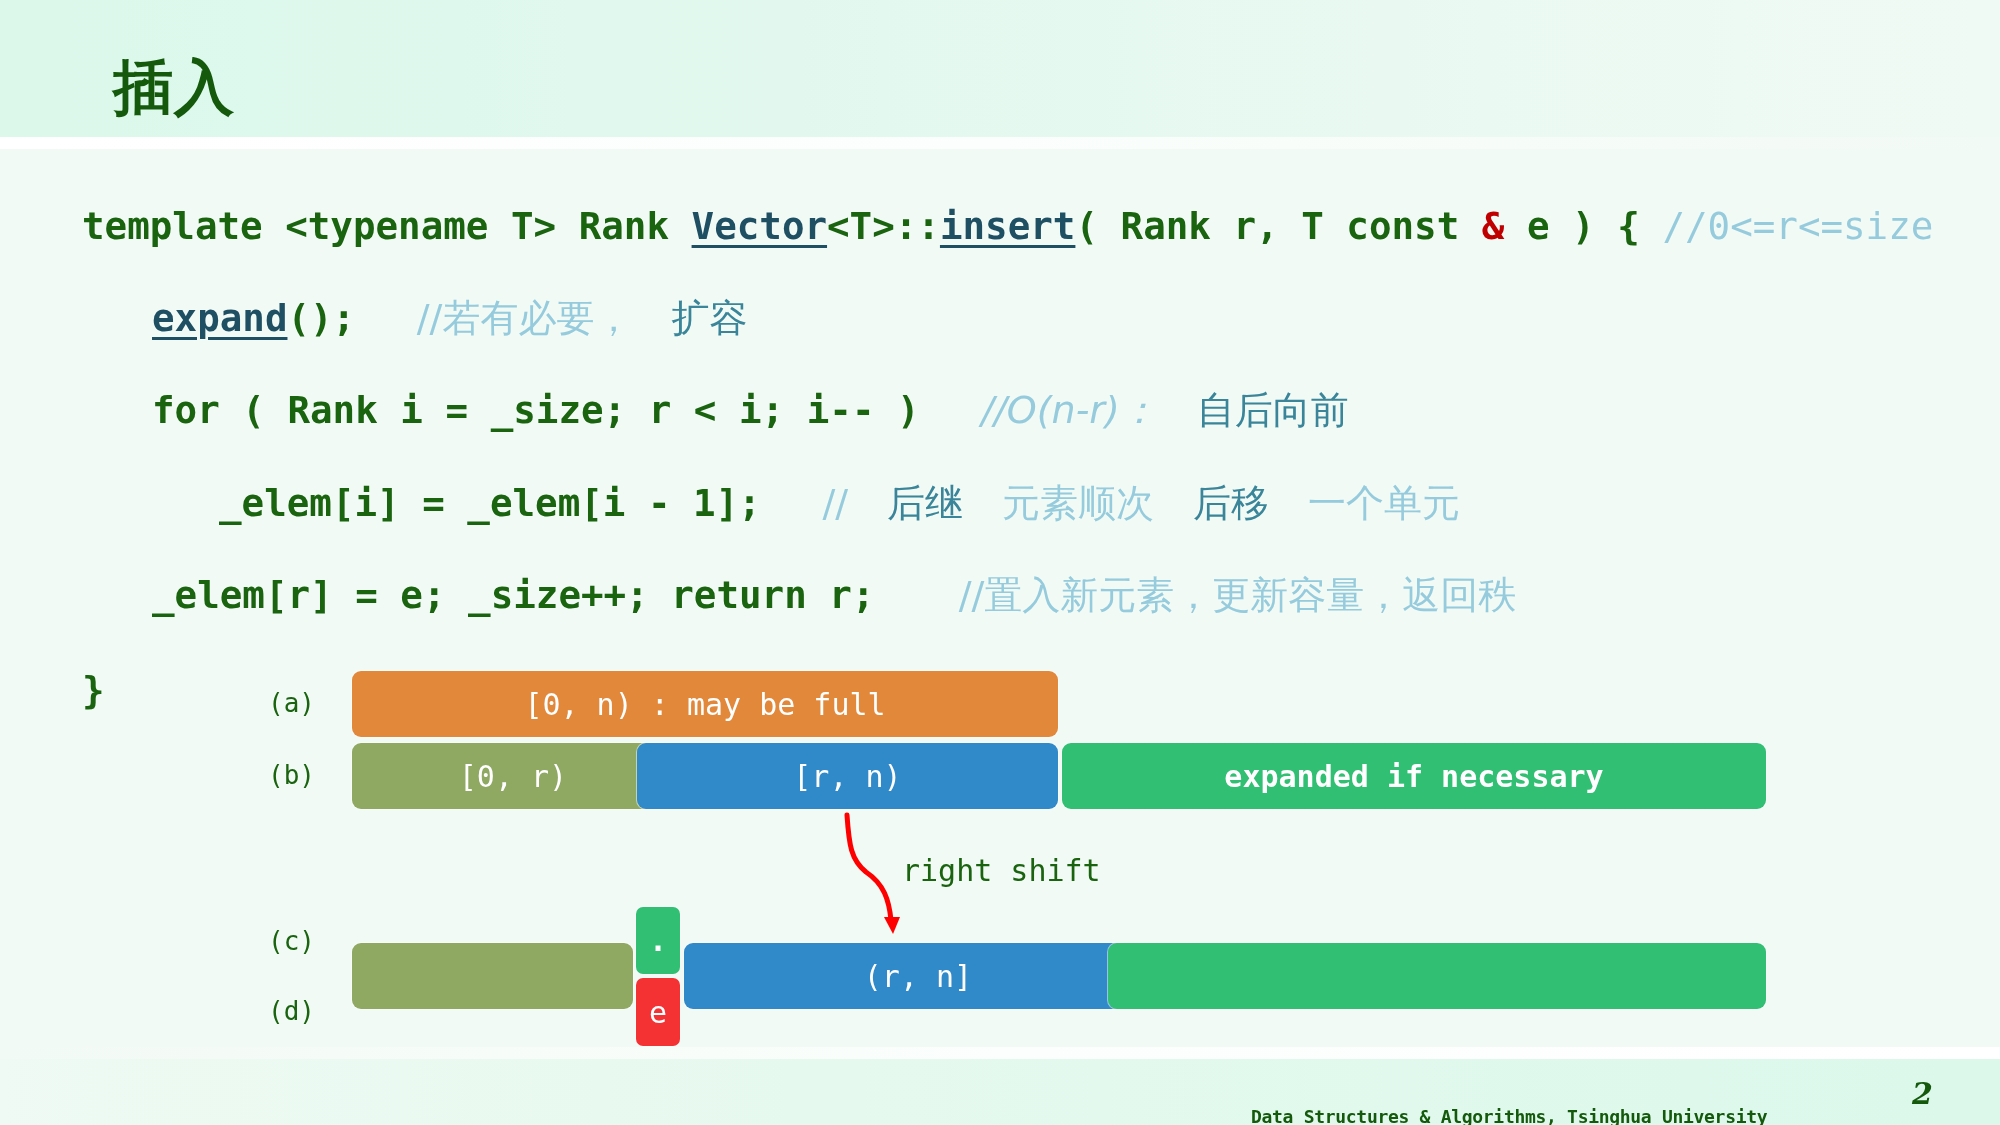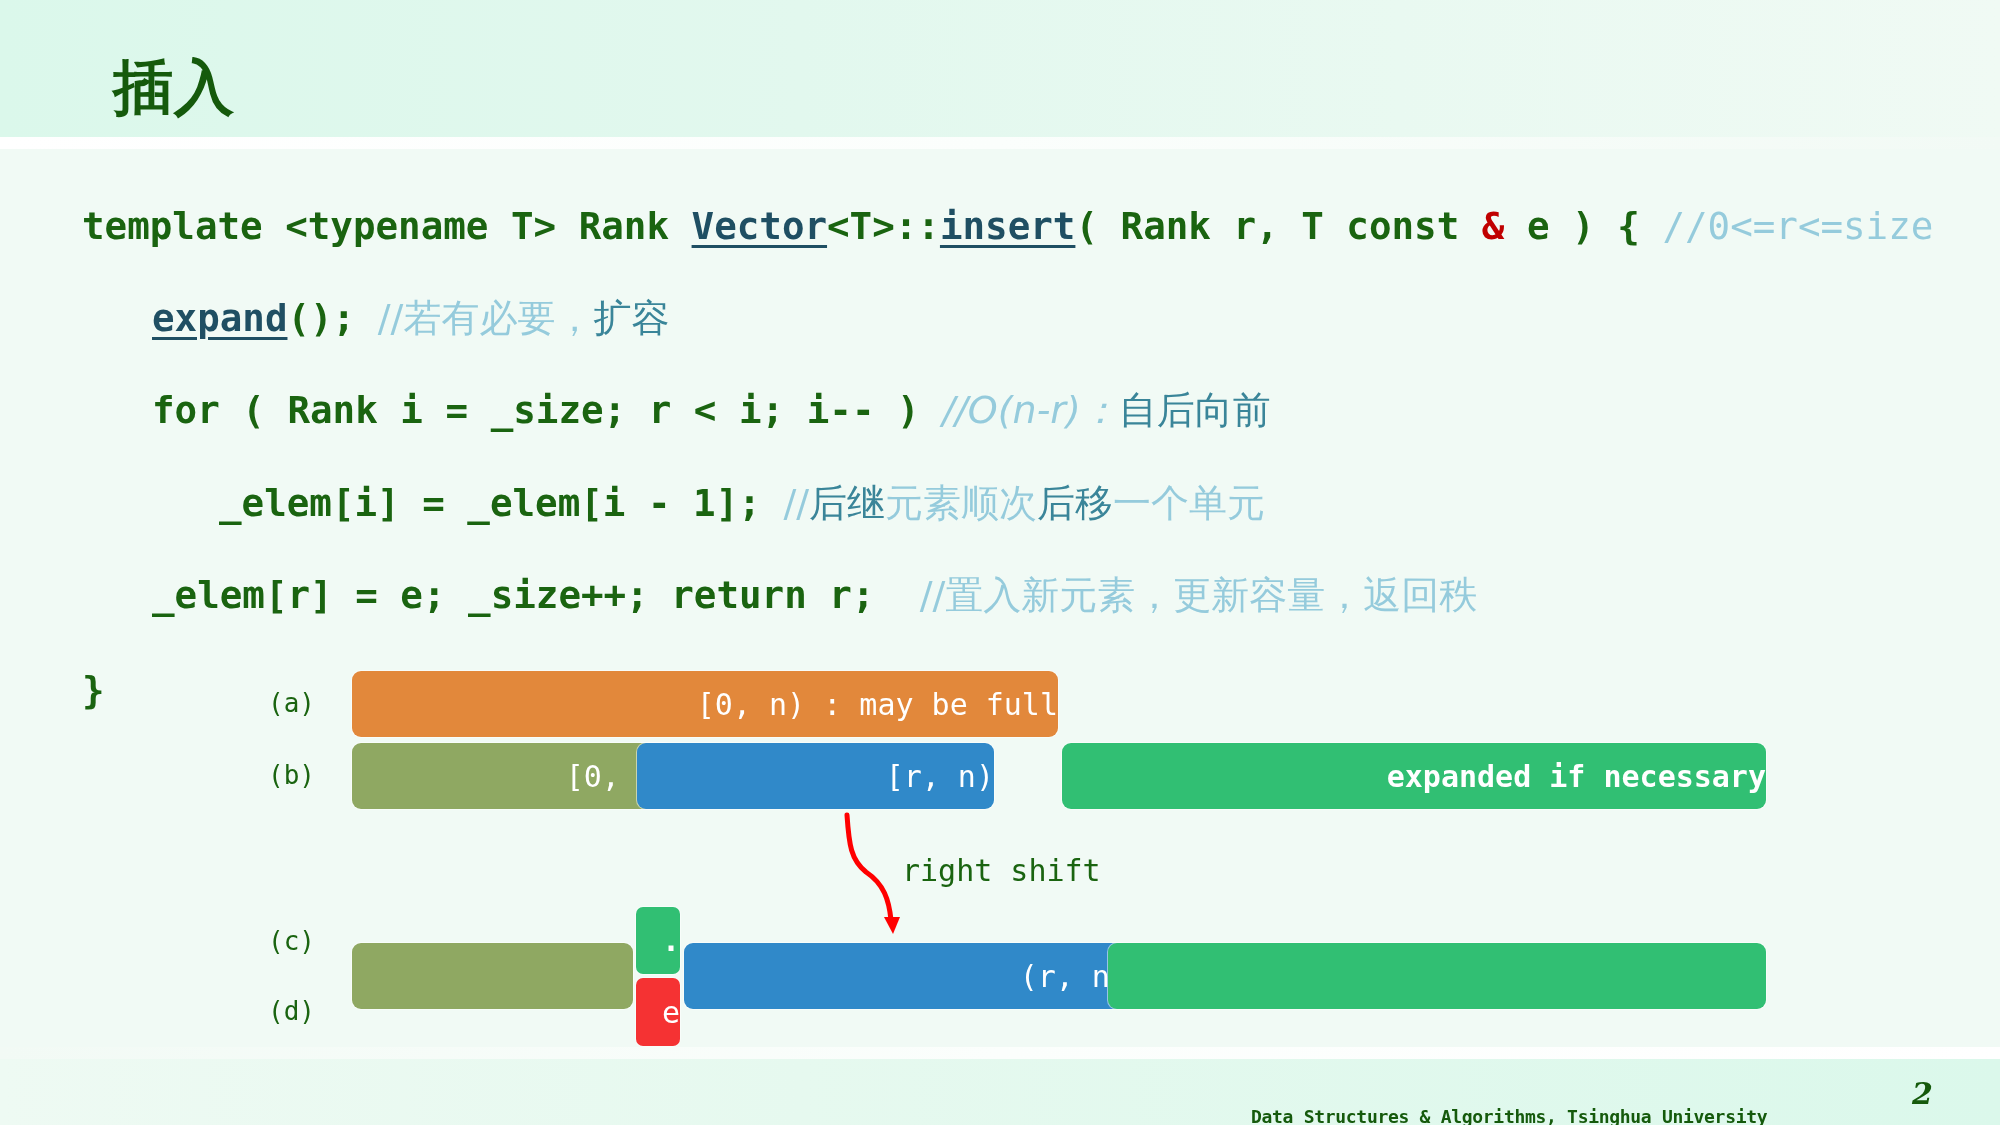--- a/index.html
+++ b/index.html
@@ -41,30 +41,30 @@
   }
 
   .code-line {
     position: absolute; white-space: pre;
     font-family: "DejaVu Sans Mono", monospace; font-weight: bold;
     font-size: 37.5px; line-height: 44px; color: #1a6410;
   }
   .ul { color: #1f4f63; text-decoration: underline; text-decoration-thickness: 3px; text-underline-offset: 6px; }
   .amp { color: #c00000; }
   .cm { color: #95cbdc; font-weight: normal; }
-  .cm-cjk { font-family: "DejaVu Sans", sans-serif; font-weight: normal; font-size: 38px; }
+  .cm-cjk { font-family: "DejaVu Sans", sans-serif; font-weight: normal; font-size: 38px; margin-left: 39px; }
   .cm-dark { color: #3a8599; }
 
   .row-label {
     position: absolute; font-family: "DejaVu Sans Mono", monospace;
     font-size: 26px; color: #1a6410;
   }
   .bar {
     position: absolute; border-radius: 9px; color: #ffffff;
-    display: flex; align-items: center; justify-content: flex-end;
+    display: flex; align-items: center; justify-content: center;
     font-family: "DejaVu Sans Mono", monospace; font-size: 30px;
     box-shadow: 0 0 0 1px rgba(255,255,255,0.5);
   }
   .orange { background: #e2883b; }
   .olive { background: #8fa862; }
   .blue { background: #3089c9; }
   .green { background: #31bf73; }
   .red { background: #f53233; }
   .shift-label {
     position: absolute; left: 902px; top: 853px;
@@ -96,21 +96,21 @@
 <div class="row-label" style="left:268px; top:926px;">(c)</div>
 <div class="row-label" style="left:268px; top:996px;">(d)</div>
 
 <div class="bar orange" style="left:352px; top:671px; width:706px; height:66px;">
     <span>[0, n) : may be full</span>
   </div>
 
 <div class="bar olive" style="left:352px; top:743px; width:322px; height:66px;">
     <span>[0, r)</span>
   </div>
-<div class="bar blue" style="left:637px; top:743px; width:357px; height:66px;">
+<div class="bar blue" style="left:637px; top:743px; width:421px; height:66px;">
     <span>[r, n)</span>
   </div>
 <div class="bar green" style="left:1062px; top:743px; width:704px; height:66px;font-weight:bold;">
     <span>expanded if necessary</span>
   </div>
 
 <div class="shift-label">right shift</div>
 
 <div class="bar olive" style="left:352px; top:943px; width:281px; height:66px;">
     <span></span>

